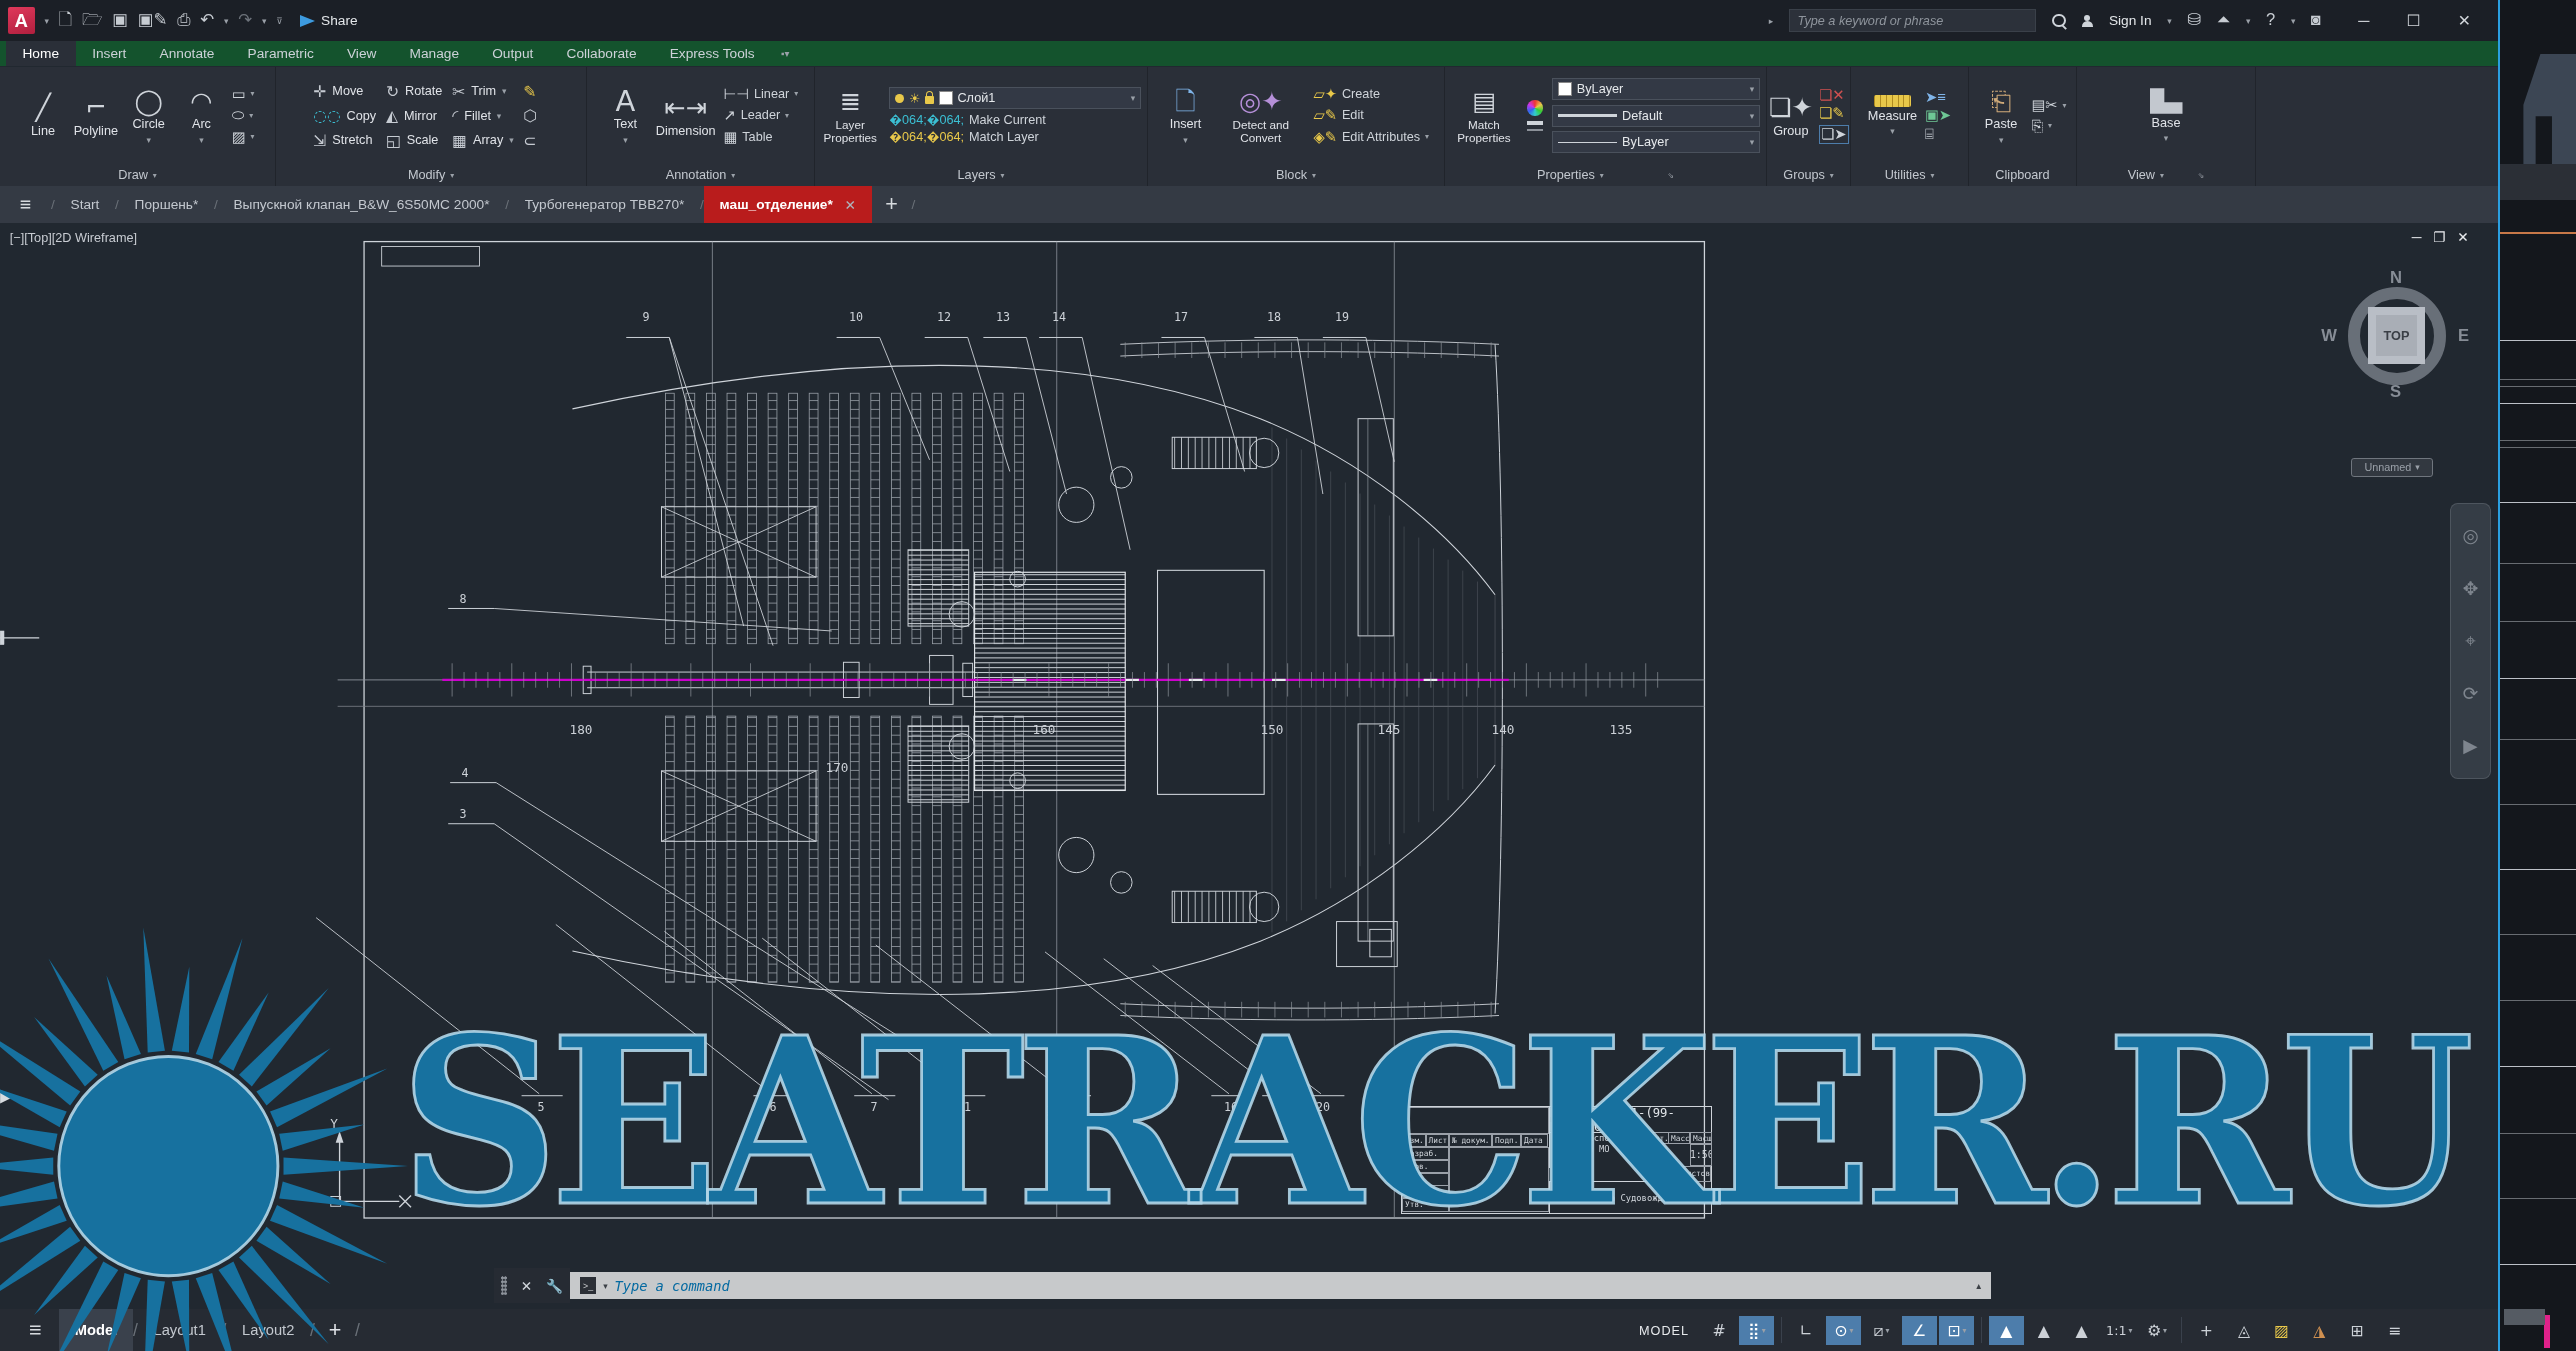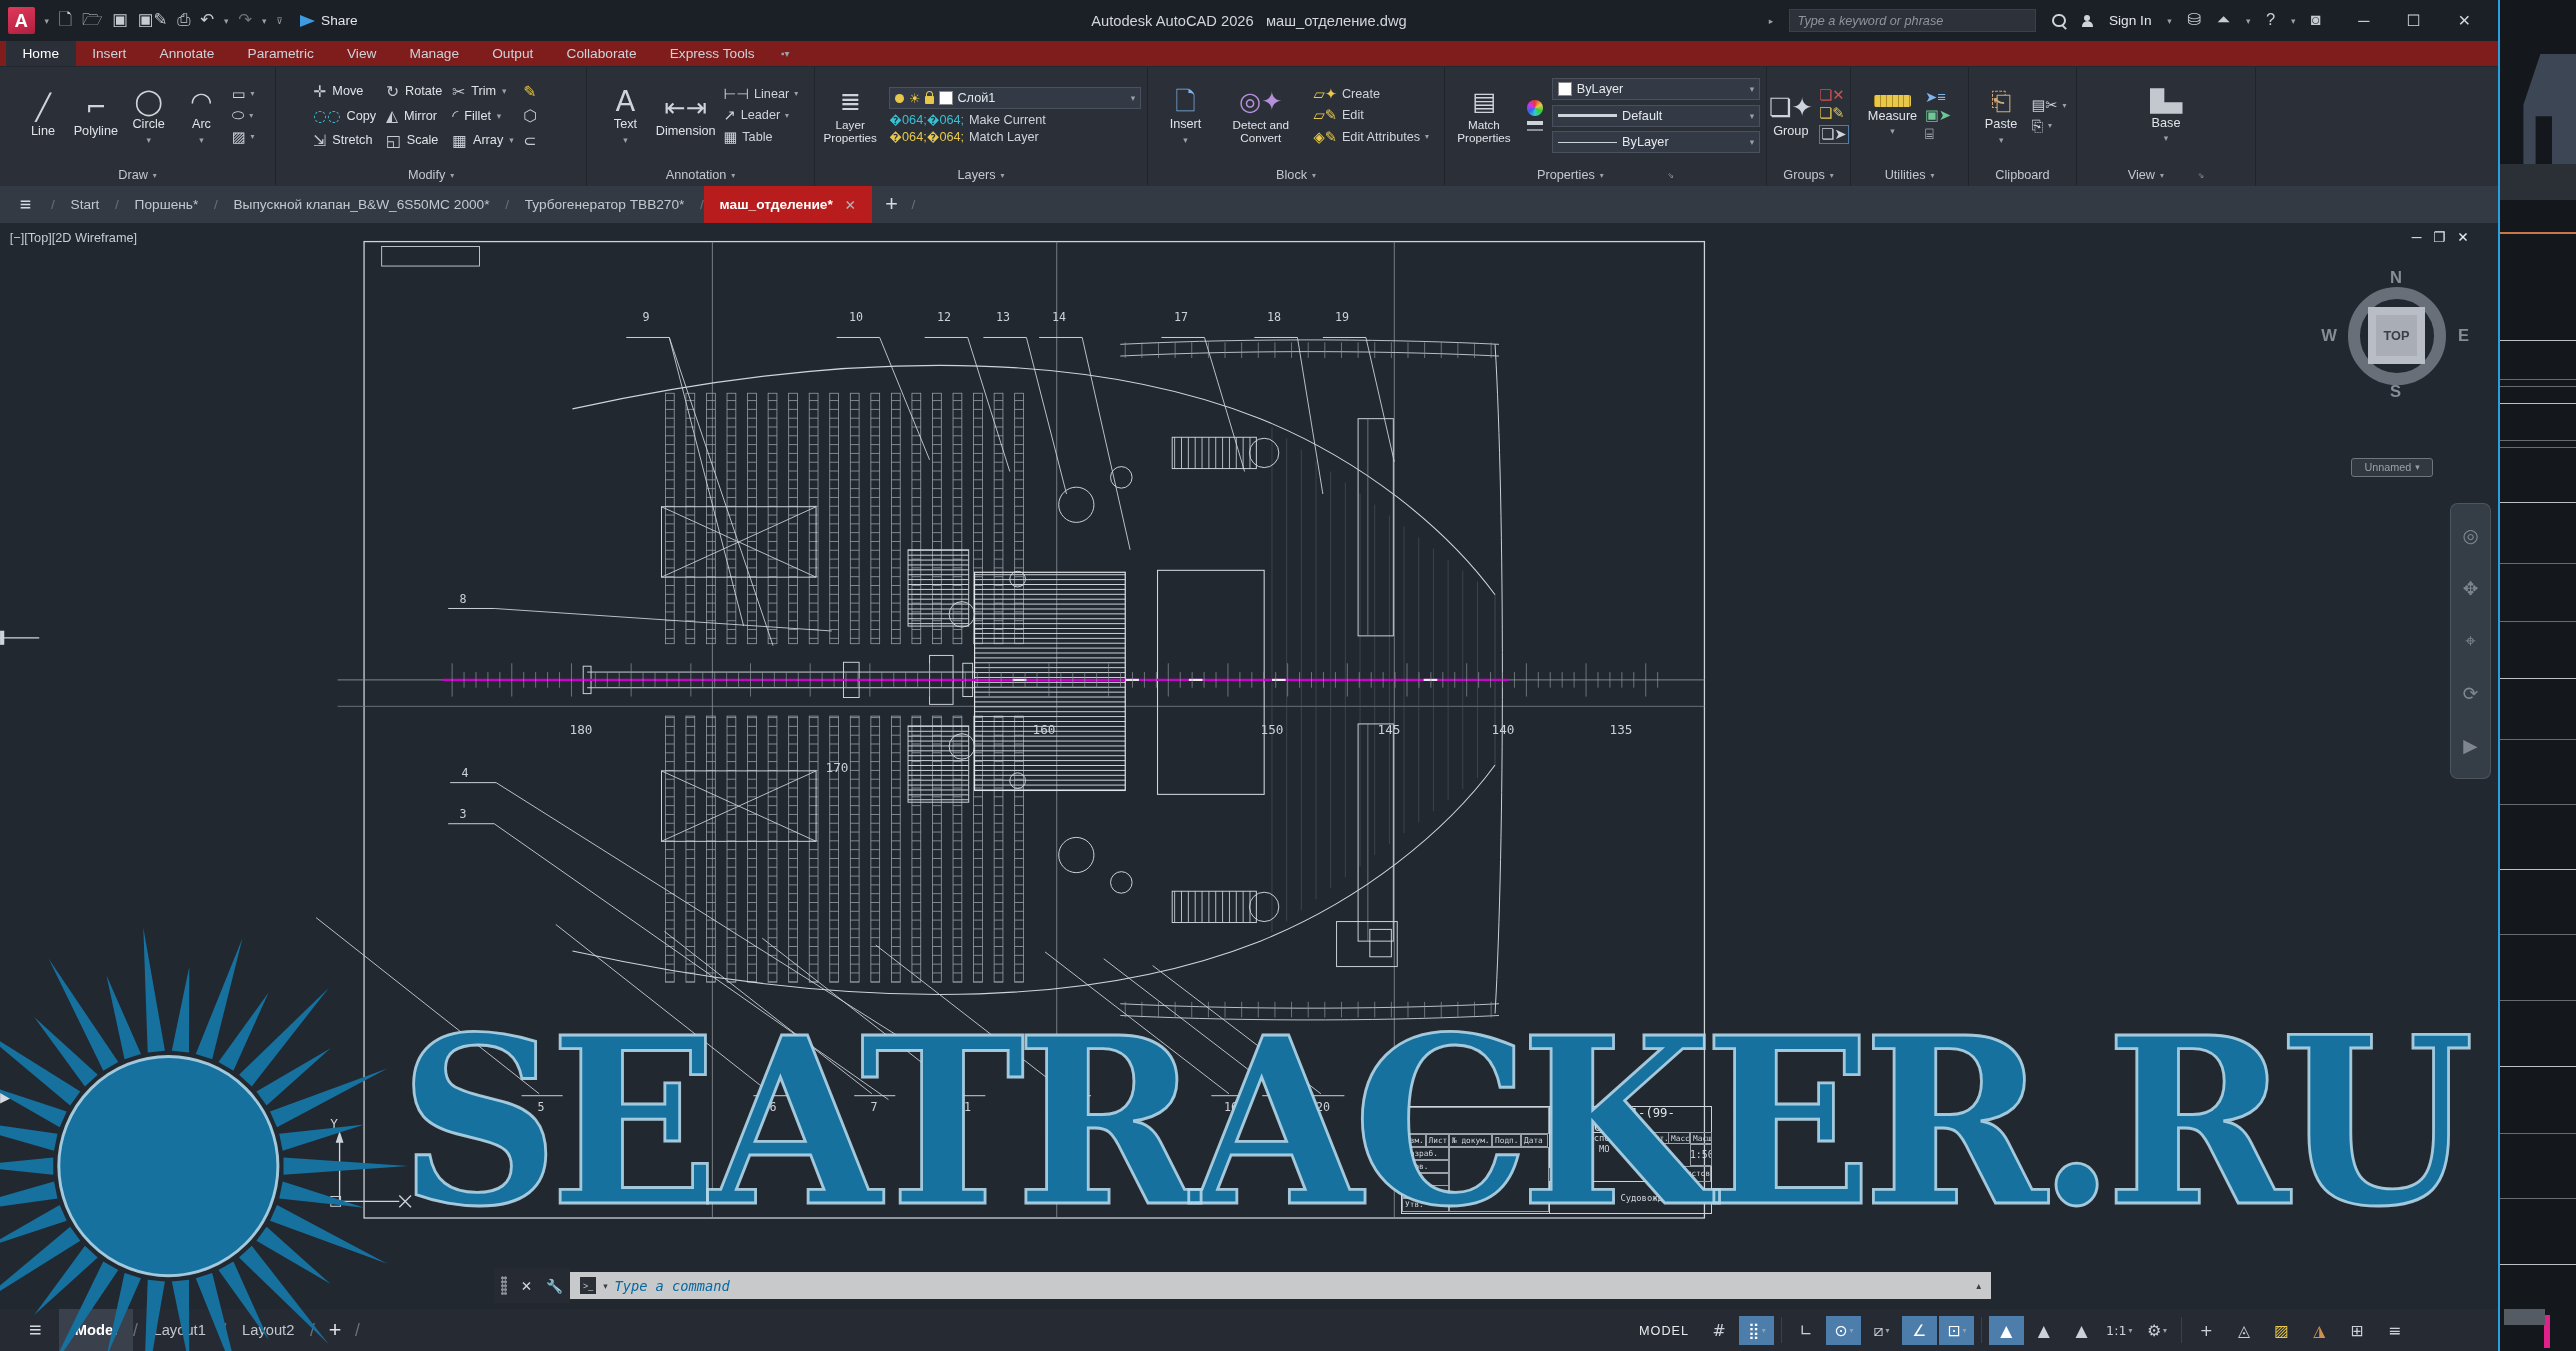--- a/index.html
+++ b/index.html
@@ -21,21 +21,21 @@
   .tb-right{position:absolute;right:27px;top:0;height:41px;display:flex;align-items:center;gap:15.7px;}
   .searchbox{width:230px;height:21.5px;background:#2c313a;border:1px solid #3a4049;display:flex;align-items:center;padding:0 7.8px;}
   .searchbox .ph{font-style:italic;color:#8f959d;font-size:12.7px;flex:1;}
   .mag{width:9.8px;height:9.8px;border:2px solid #cfd4da;border-radius:50%;position:relative;}
   .mag:after{content:"";position:absolute;width:2px;height:5.9px;background:#cfd4da;left:8.8px;top:8.8px;transform:rotate(-45deg);}
   .person{width:11.7px;height:11.7px;position:relative;}
   .person:before{content:"";position:absolute;left:2.9px;top:0;width:5.9px;height:5.9px;border-radius:50%;background:#cfd4da;}
   .person:after{content:"";position:absolute;left:0;top:6.8px;width:11.7px;height:5.9px;border-radius:5.9px 5.9px 0 0;background:#cfd4da;}
   .winbtn{color:#d2d6db;font-size:15.7px;margin-left:21.5px;}
   
-  .ribbontabs{position:absolute;left:0;top:41px;width:2498px;height:25.4px;background:#7f1d1d;display:flex;align-items:stretch;padding-left:5.9px;}
+  .ribbontabs{position:absolute;left:0;top:41px;width:2498px;height:25.4px;background:#14532d;display:flex;align-items:stretch;padding-left:5.9px;}
   .rtab{padding:0 16.6px;display:flex;align-items:center;color:#cdd2d8;font-size:13.7px;}
   .rtab.active{background:#2a2f38;color:#fff;}
   .rtab-dd{display:flex;align-items:center;padding:0 9.8px;color:#9aa0a8;font-size:9.8px;}
   
   .ribbon{position:absolute;left:0;top:67px;width:2498px;height:119px;background:#2a2f38;}
   .rpanel{position:absolute;top:0;height:119px;border-right:1px solid #20242b;box-sizing:border-box;}
   .pbody{position:absolute;left:0;right:0;top:0;bottom:21.5px;display:flex;align-items:center;justify-content:center;gap:7.8px;padding:0 5.9px;}
   .plabel{position:absolute;left:0;right:0;bottom:0;height:21.5px;display:flex;align-items:center;justify-content:center;gap:4.9px;color:#c3c8cf;font-size:12.7px;}
   .plabel .ddv{font-size:7.8px;}
   .bigbtn{display:flex;flex-direction:column;align-items:center;justify-content:center;gap:2.9px;min-width:45px;color:#e0e3e8;font-size:12.7px;}
@@ -133,23 +133,20 @@
       <span class="qicon">⎙</span>
       <span class="qicon">↶</span>
         <span class="ddv">▾</span>
       <span class="qicon dim">↷</span>
         <span class="ddv">▾</span>
       <span class="ddv">⊽</span>
       <span class="share">
           <span class="pl"></span>
           <span>Share</span>
         </span>
-    </div>
-    <div class="tb-center">
-      <span>Autodesk AutoCAD 2026</span>&nbsp;&nbsp;&nbsp;<span>маш_отделение.dwg</span>
     </div>
     <div class="tb-right">
       <span class="ddv">▸</span>
       <div class="searchbox">
         <span class="ph">Type a keyword or phrase</span>
       </div>
       <span class="mag"></span>
       <span class="person"></span>
       <span style="color:#e4e7ea;">Sign In</span>
       <span class="ddv">▾</span>

